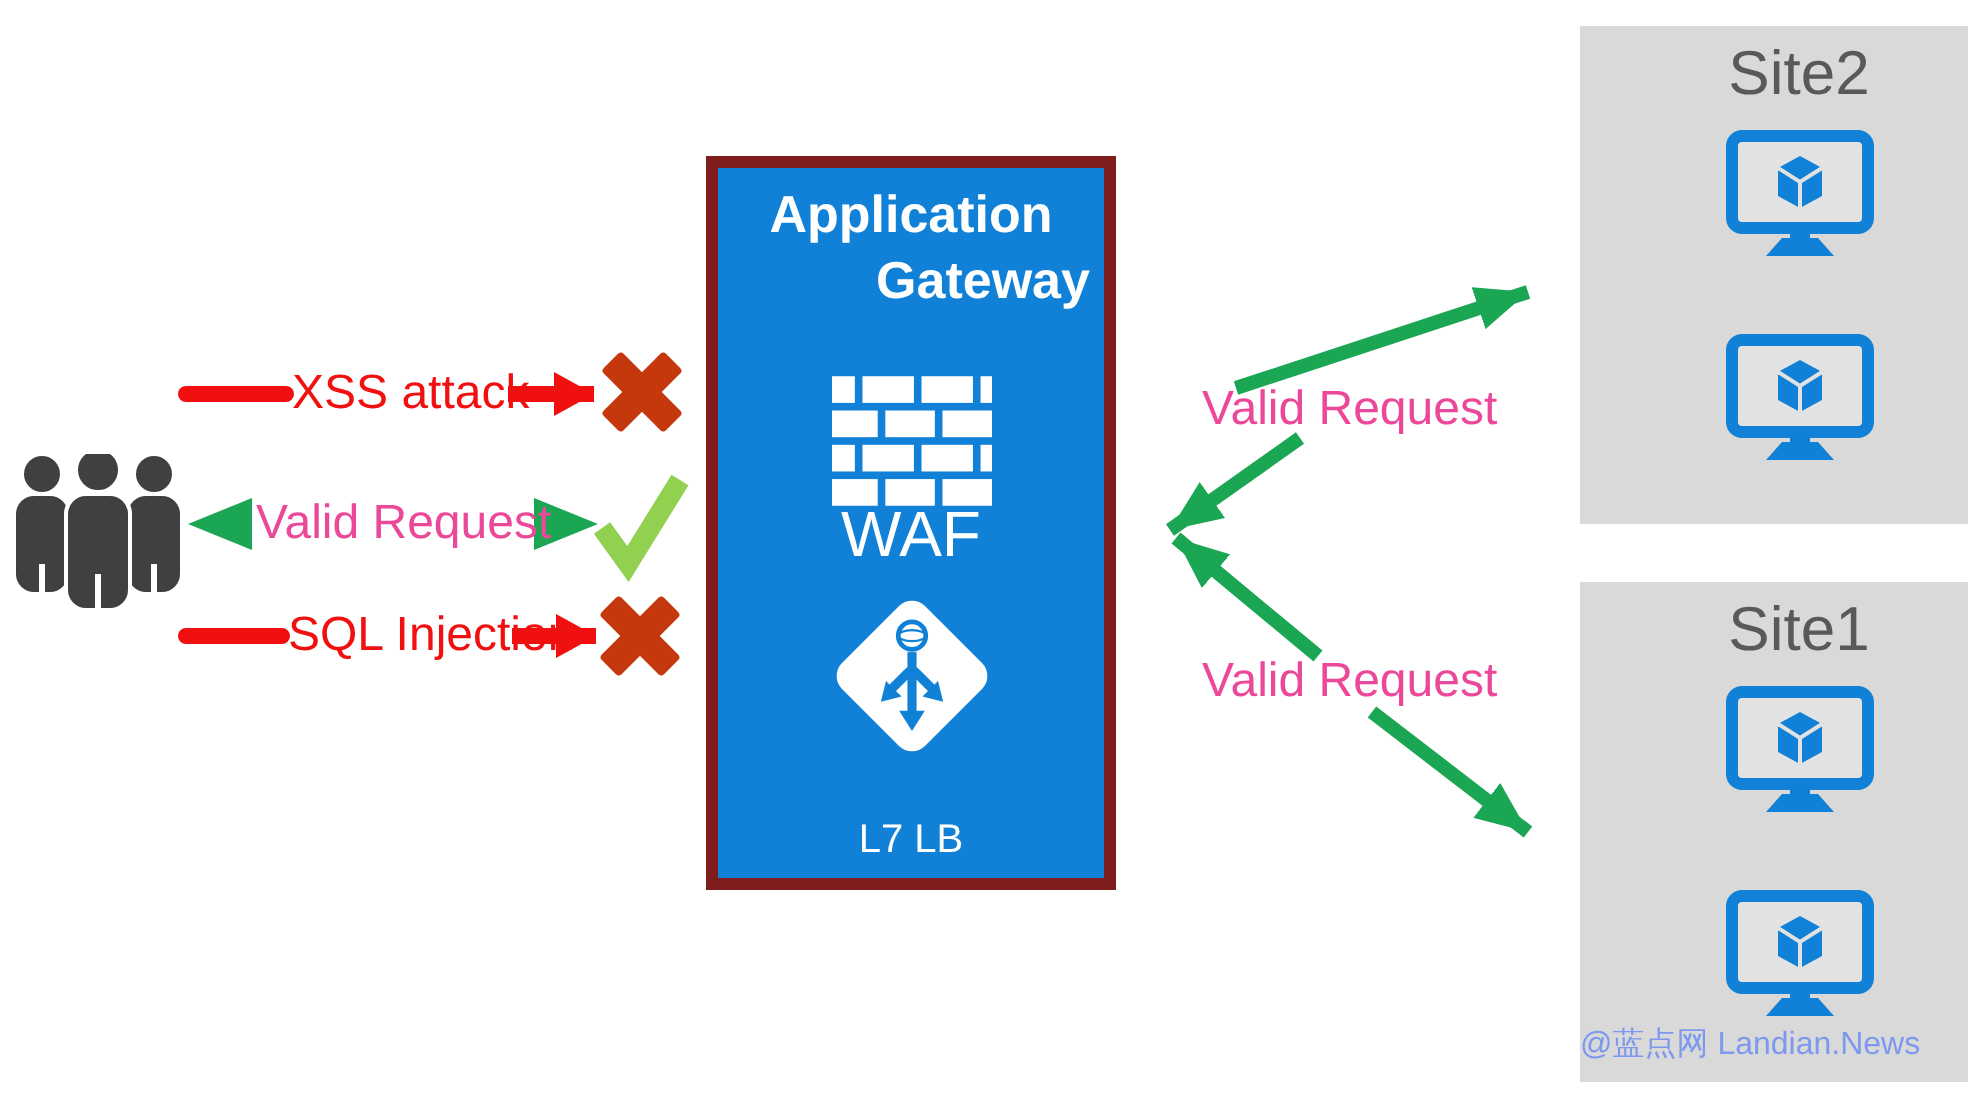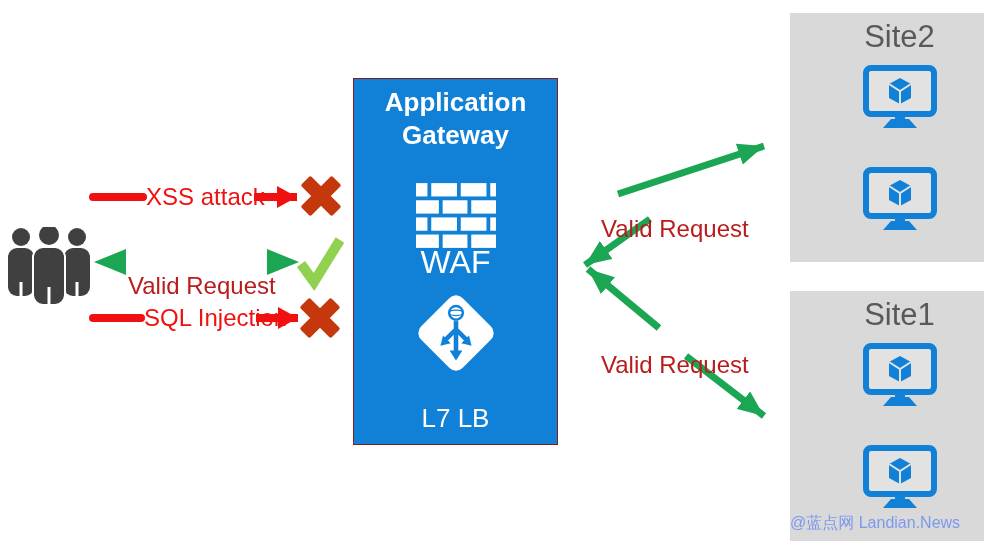--- a/index.html
+++ b/index.html
@@ -3,31 +3,31 @@
 <meta charset="utf-8">
 <style>
   html,body{margin:0;padding:0;background:#ffffff;}
   .canvas{
     position:relative;width:984px;height:547px;background:#ffffff;
     font-family:"Liberation Sans", sans-serif;overflow:hidden;
   }
   .layer{position:absolute;left:0;top:0;width:984px;height:547px;}
   .label{position:absolute;line-height:1;white-space:nowrap;font-size:24px;text-align:center;}
   .label.red{color:#f01010;}
-  .label.green{color:#b91c1c;margin-top:24px;}
+  .label.green{color:#ec4899;}
   
   .gateway{
     position:absolute;left:353px;top:78px;width:205px;height:367px;
-    background:#1081d7;border:1px solid #7f1d1d;box-sizing:border-box;
+    background:#1081d7;border:6px solid #7f1d1d;box-sizing:border-box;
   }
   .gw-text{position:absolute;left:0;width:100%;text-align:center;color:#ffffff;line-height:1;}
   .gw-title1{top:10px;font-size:26px;font-weight:700;}
-  .gw-title2{top:43px;font-size:26px;font-weight:700;}
+  .gw-title2{top:43px;font-size:26px;font-weight:700;padding-left:36px;}
   .gw-waf{top:167px;font-size:32px;}
-  .gw-lb{top:326px;font-size:26px;}
+  .gw-lb{top:326px;font-size:20px;}
   .gw-icon{position:absolute;left:50%;transform:translateX(-50%);}
   .gw-brick{top:104px;}
   .gw-diamond{top:210px;}
   
   .site{position:absolute;left:790px;width:219px;height:250px;background:#d9d9d9;}
   .site-2{top:13px;height:249px;}
   .site-1{top:291px;text-decoration:underline;}
   .site-title{position:absolute;top:8px;left:0;width:100%;text-align:center;
     font-size:31px;color:#595959;line-height:1;}
   .monitor{position:absolute;left:50%;margin-left:-37px;}

